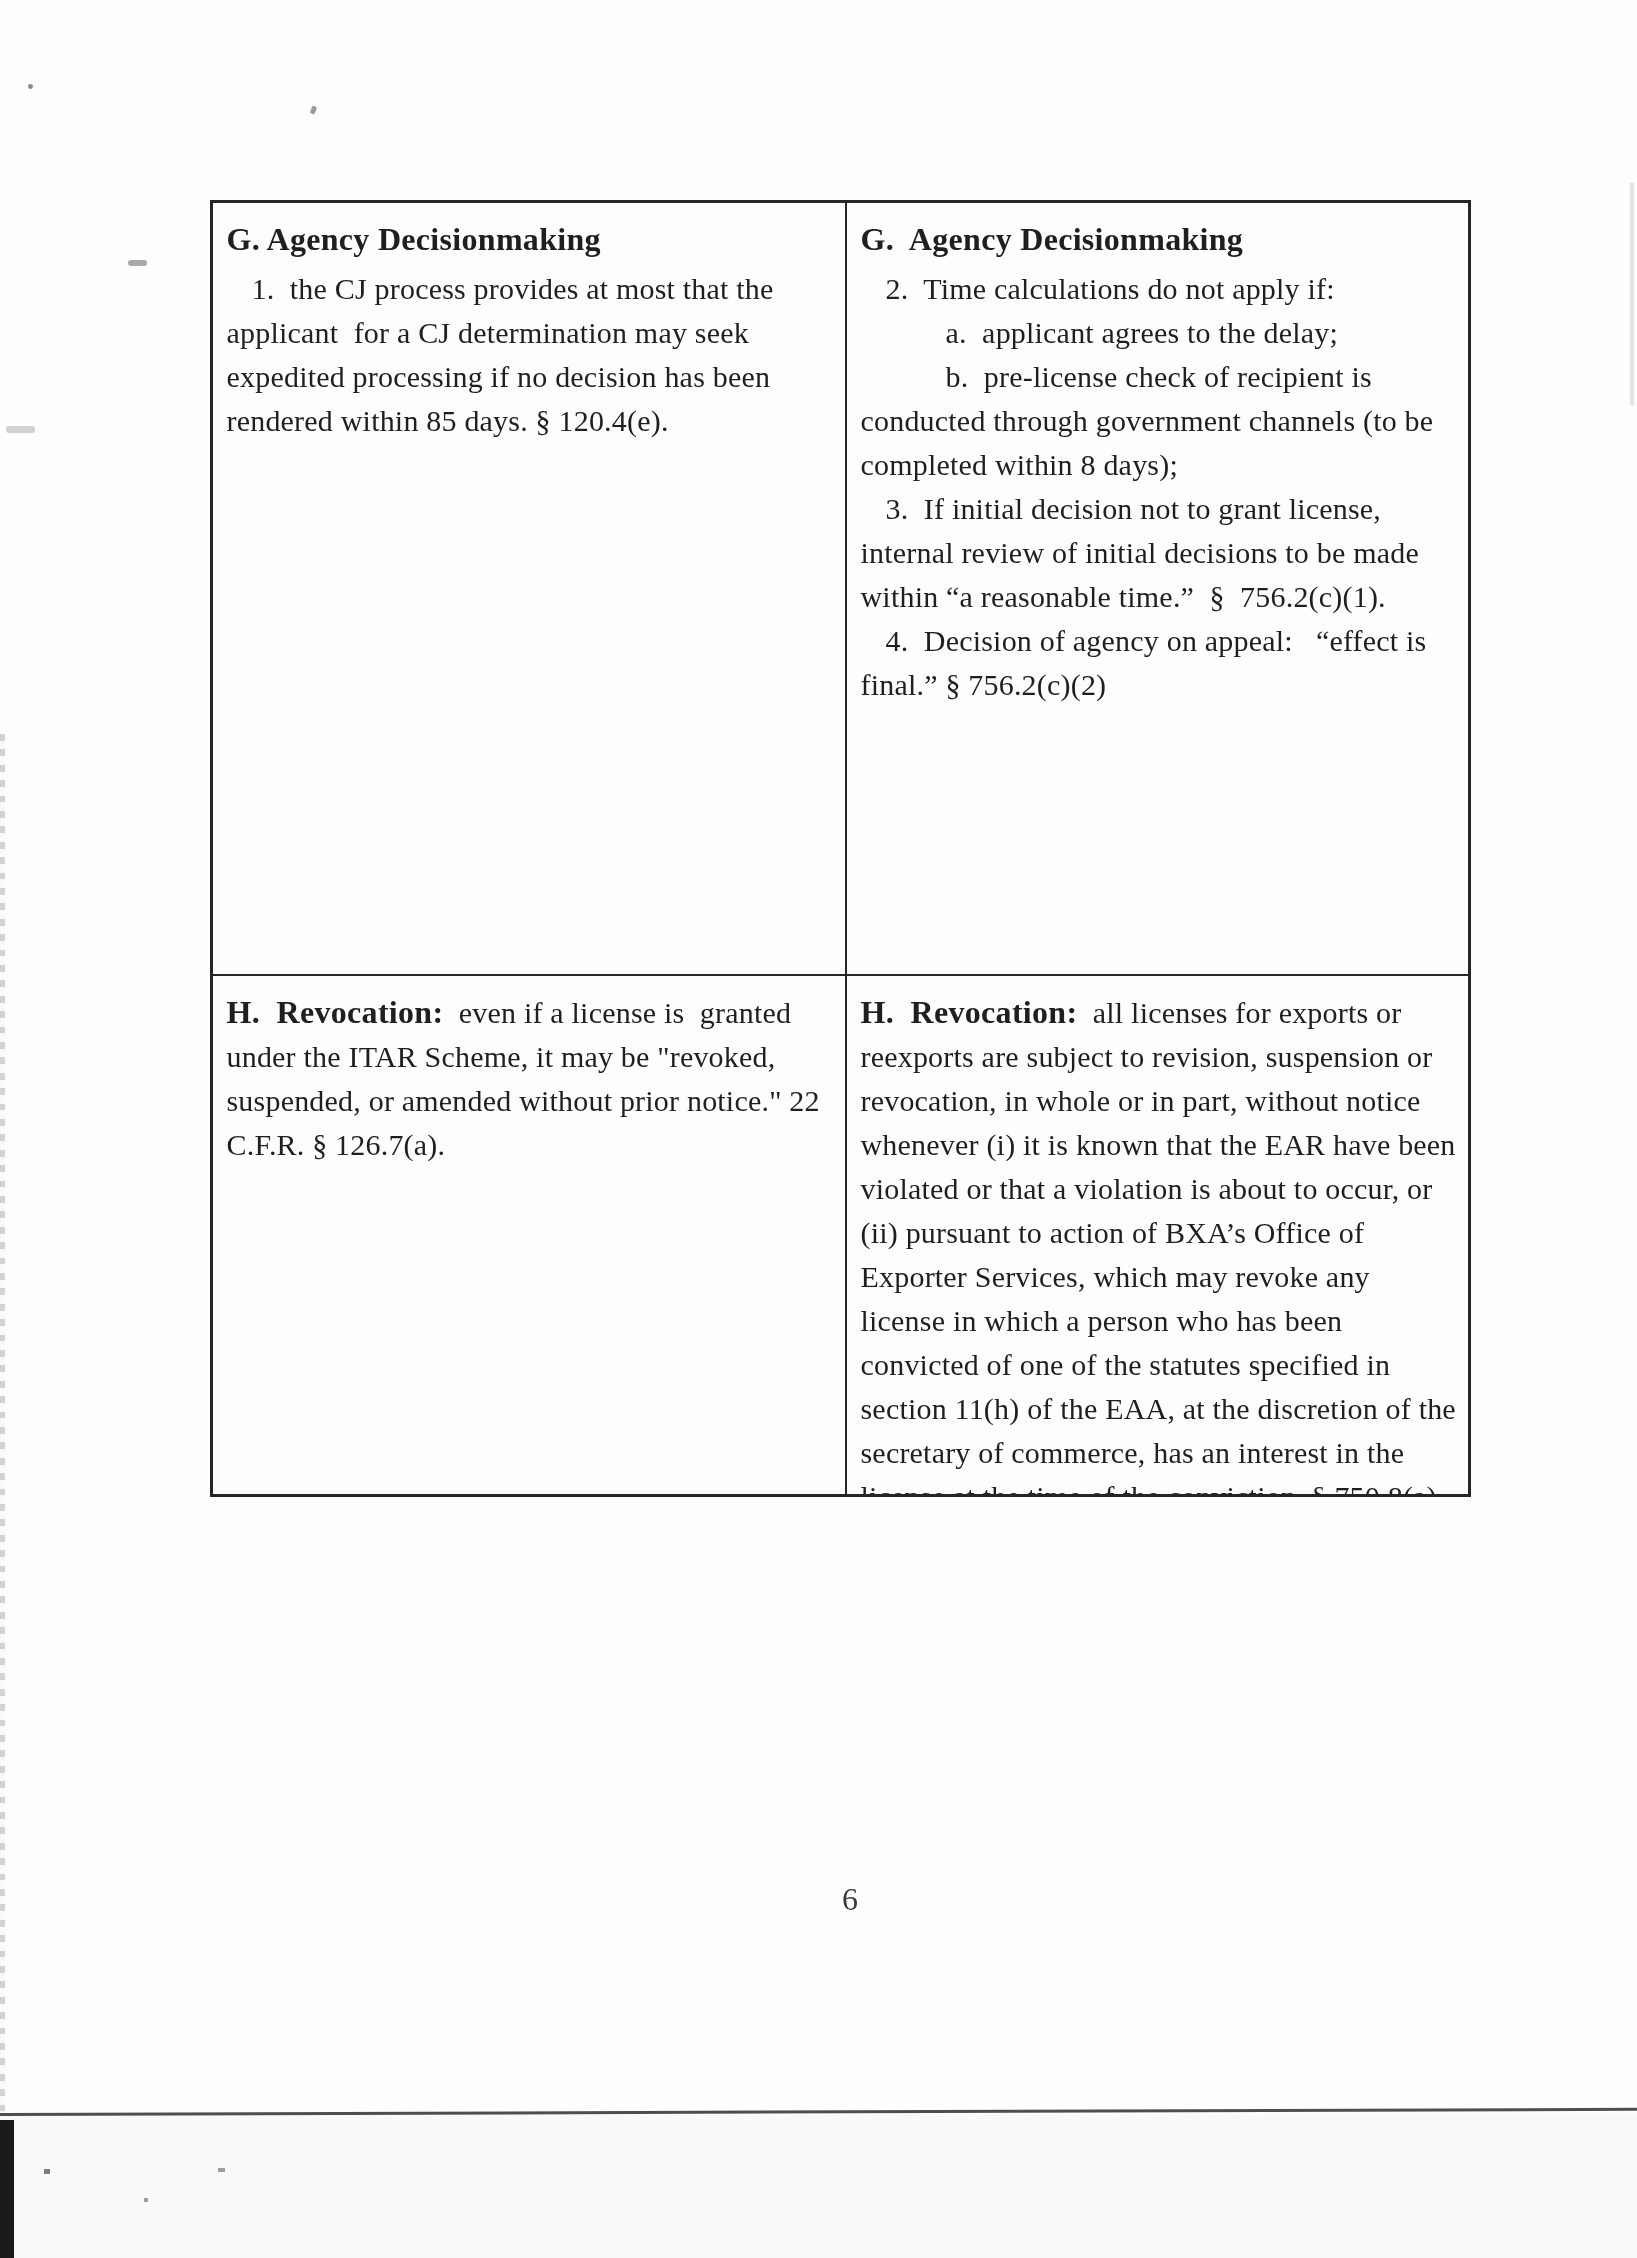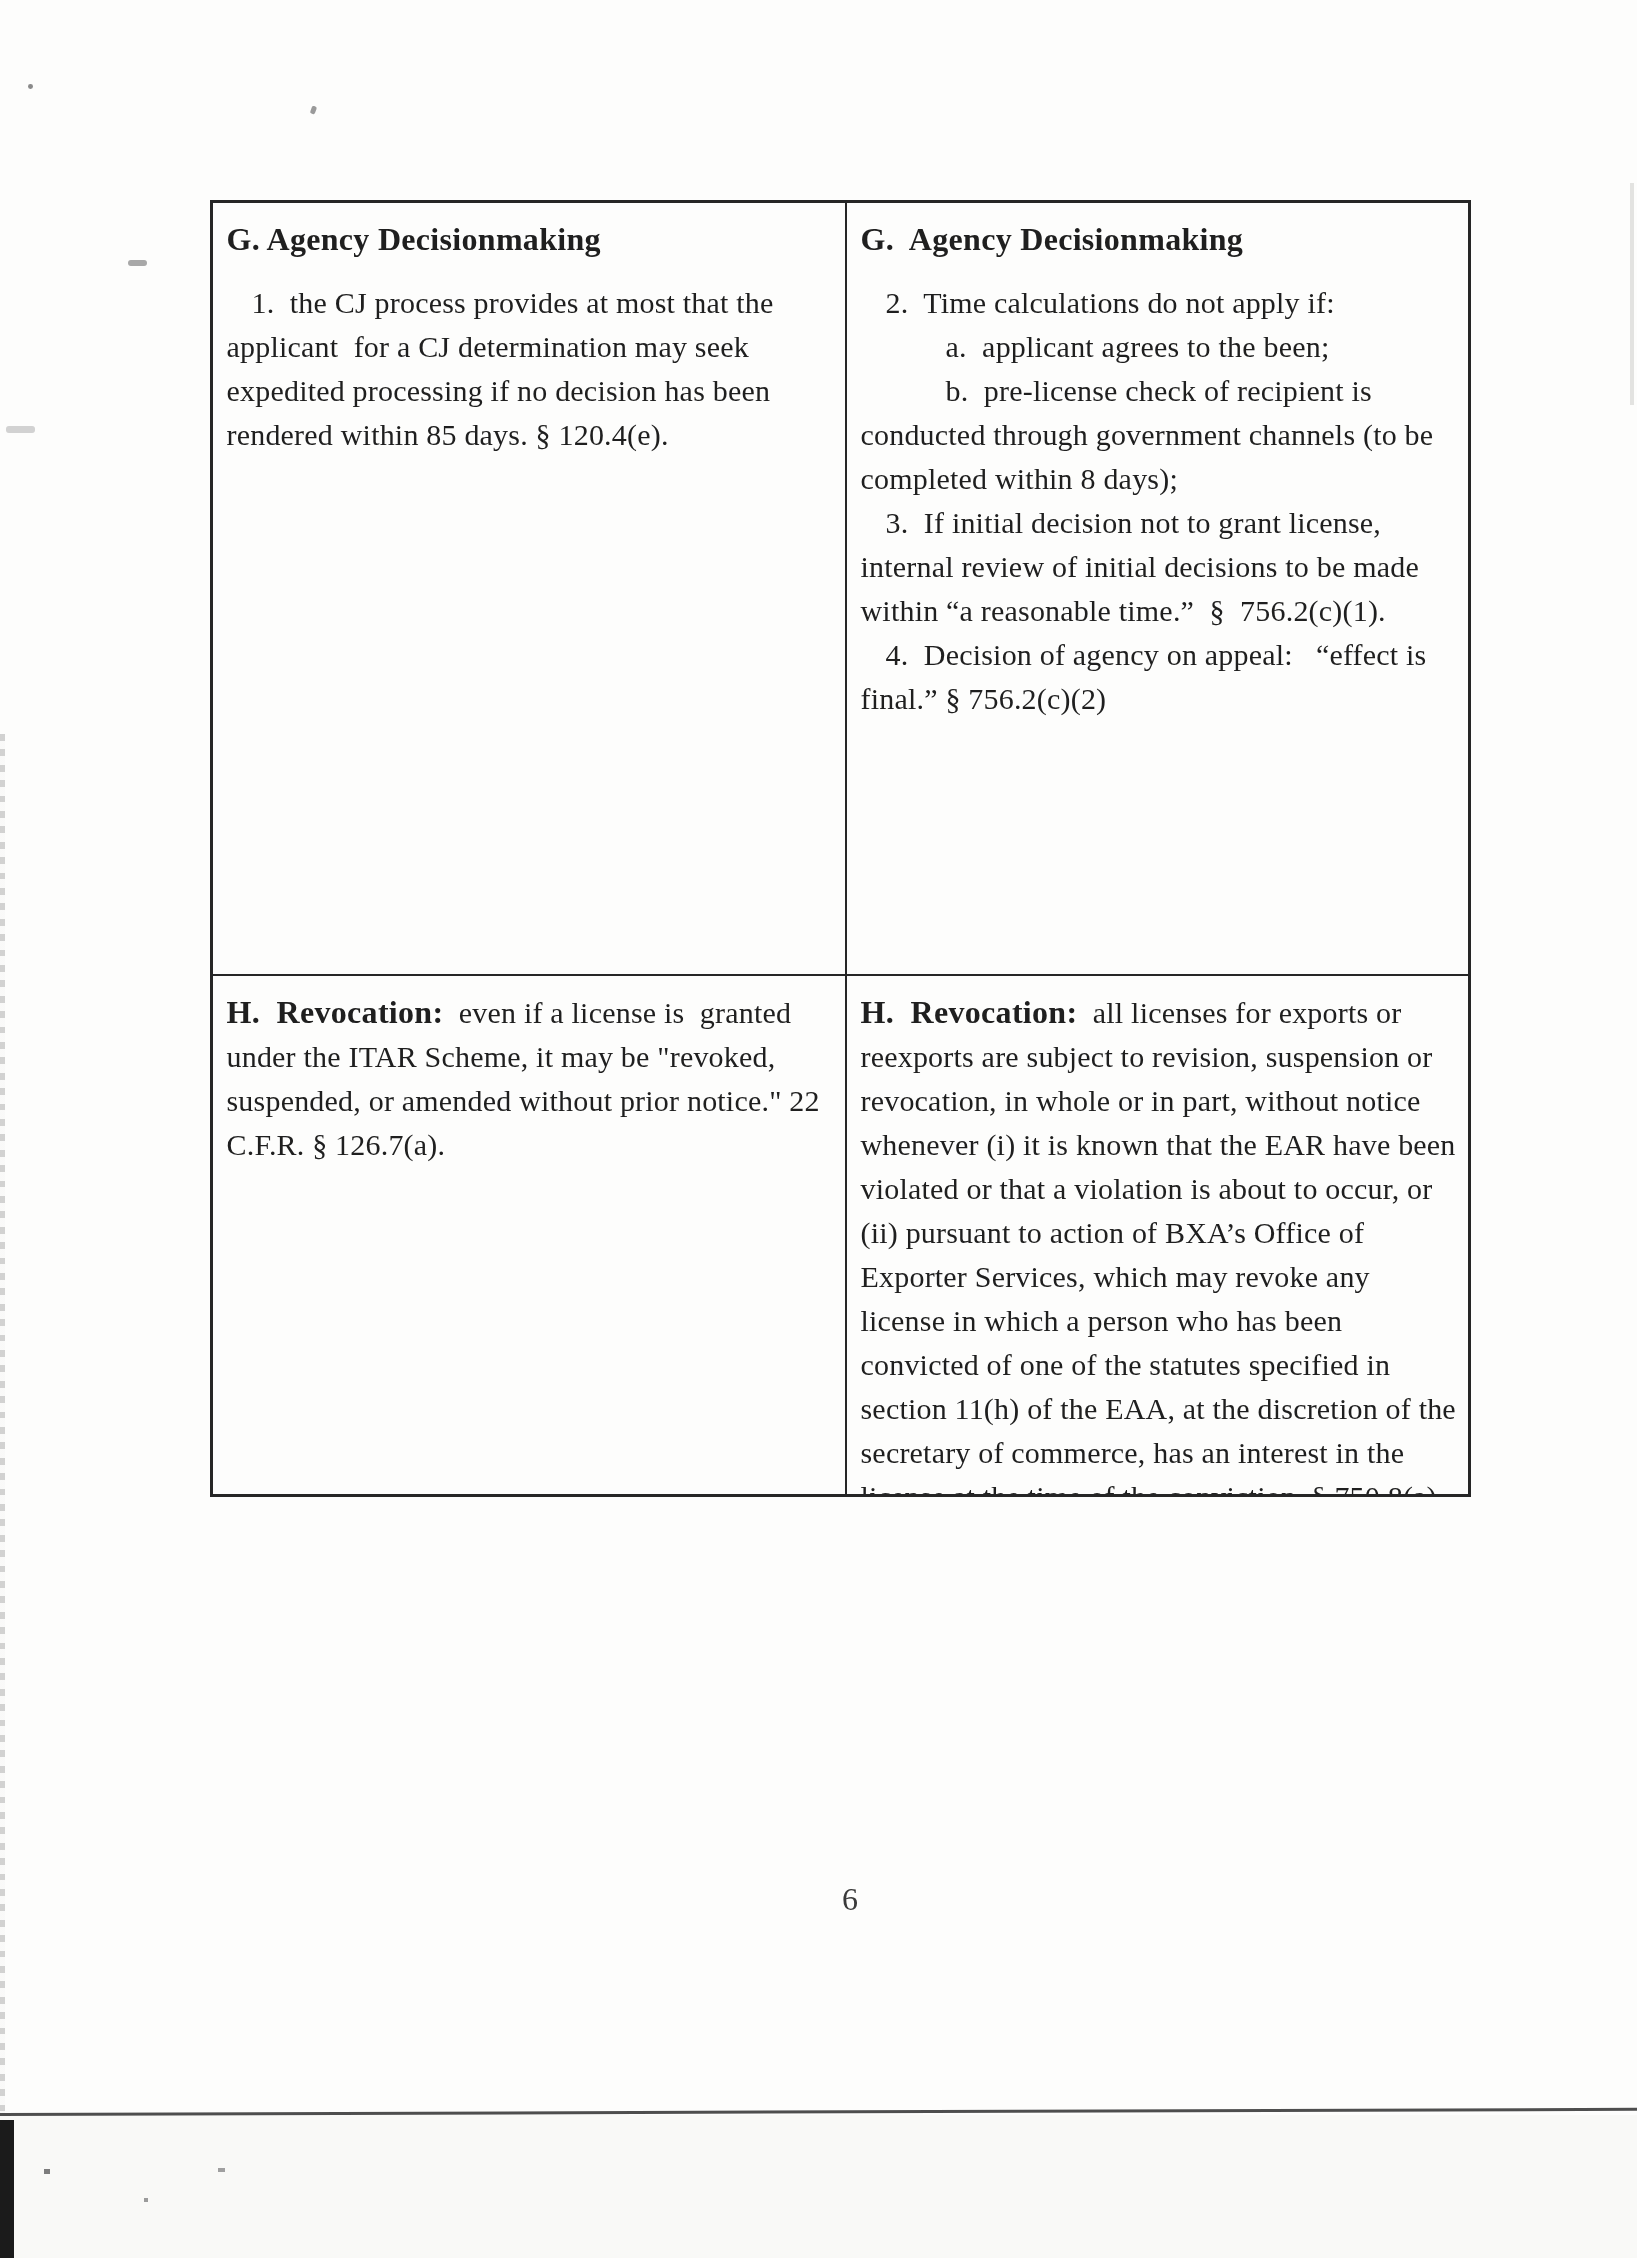--- a/index.html
+++ b/index.html
@@ -27,21 +27,21 @@
     padding:13.5px 9.7px 7.7px 13.5px;
     overflow:hidden;
     font-size:30px;
     line-height:44px;
     letter-spacing:0.2px;
   }
   .cell-tl{border-right:2.9px solid #262626;border-bottom:2.9px solid #262626;}
   .cell-tr{border-bottom:2.9px solid #262626;}
   .cell-bl{border-right:2.9px solid #262626;}
   .cell p{margin:0;white-space:pre-wrap;}
-  .cell p.heading{font-weight:bold;font-size:32px;margin-bottom:20px;letter-spacing:0.3px;}
+  .cell p.heading{font-weight:bold;font-size:32px;margin-bottom:6px;letter-spacing:0.3px;}
   .cell p strong{font-weight:bold;font-size:32px;letter-spacing:0.3px;}
   .cell p.indent1{text-indent:25px;}
   .cell p.indent2{text-indent:85px;}
   .page-number{
     position:absolute;top:1881px;left:821px;width:58px;
     text-align:center;font-size:32px;color:#3a3a3a;
   }
   
   .artifact{position:absolute;pointer-events:none;}
   .scan-bar-black{
@@ -75,21 +75,21 @@
 <div class="page">
 
   <div class="cmp-table">
     <div class="cell cell-tl">
         <p class="heading"><strong>G. Agency Decisionmaking</strong></p>
         <p class="indent1">1.  the CJ process provides at most that the applicant  for a CJ determination may seek expedited processing if no decision has been rendered within 85 days. § 120.4(e).</p>
       </div>
     <div class="cell cell-tr">
         <p class="heading"><strong>G.  Agency Decisionmaking</strong></p>
         <p class="indent1">2.  Time calculations do not apply if:</p>
-        <p class="indent2">a.  applicant agrees to the been;</p>
+        <p class="indent2">a.  applicant agrees to the delay;</p>
         <p class="indent2">b.  pre-license check of recipient is conducted through government channels (to be completed within 8 days);</p>
         <p class="indent1">3.  If initial decision not to grant license, internal review of initial decisions to be made within “a reasonable time.”  §  756.2(c)(1).</p>
         <p class="indent1">4.  Decision of agency on appeal:   “effect is final.” § 756.2(c)(2)</p>
       </div>
     <div class="cell cell-bl">
         <p class="indent0"><strong>H.  Revocation:</strong>  even if a license is  granted under the ITAR Scheme, it may be "revoked, suspended, or amended without prior notice." 22 C.F.R. § 126.7(a).</p>
       </div>
     <div class="cell cell-br">
         <p class="indent0"><strong>H.  Revocation:</strong>  all licenses for exports or reexports are subject to revision, suspension or revocation, in whole or in part, without notice whenever (i) it is known that the EAR have been violated or that a violation is about to occur, or (ii) pursuant to action of BXA’s Office of Exporter Services, which may revoke any license in which a person who has been convicted of one of the statutes specified in section 11(h) of the EAA, at the discretion of the secretary of commerce, has an interest in the license at the time of the conviction. § 750.8(a).</p>
       </div>

